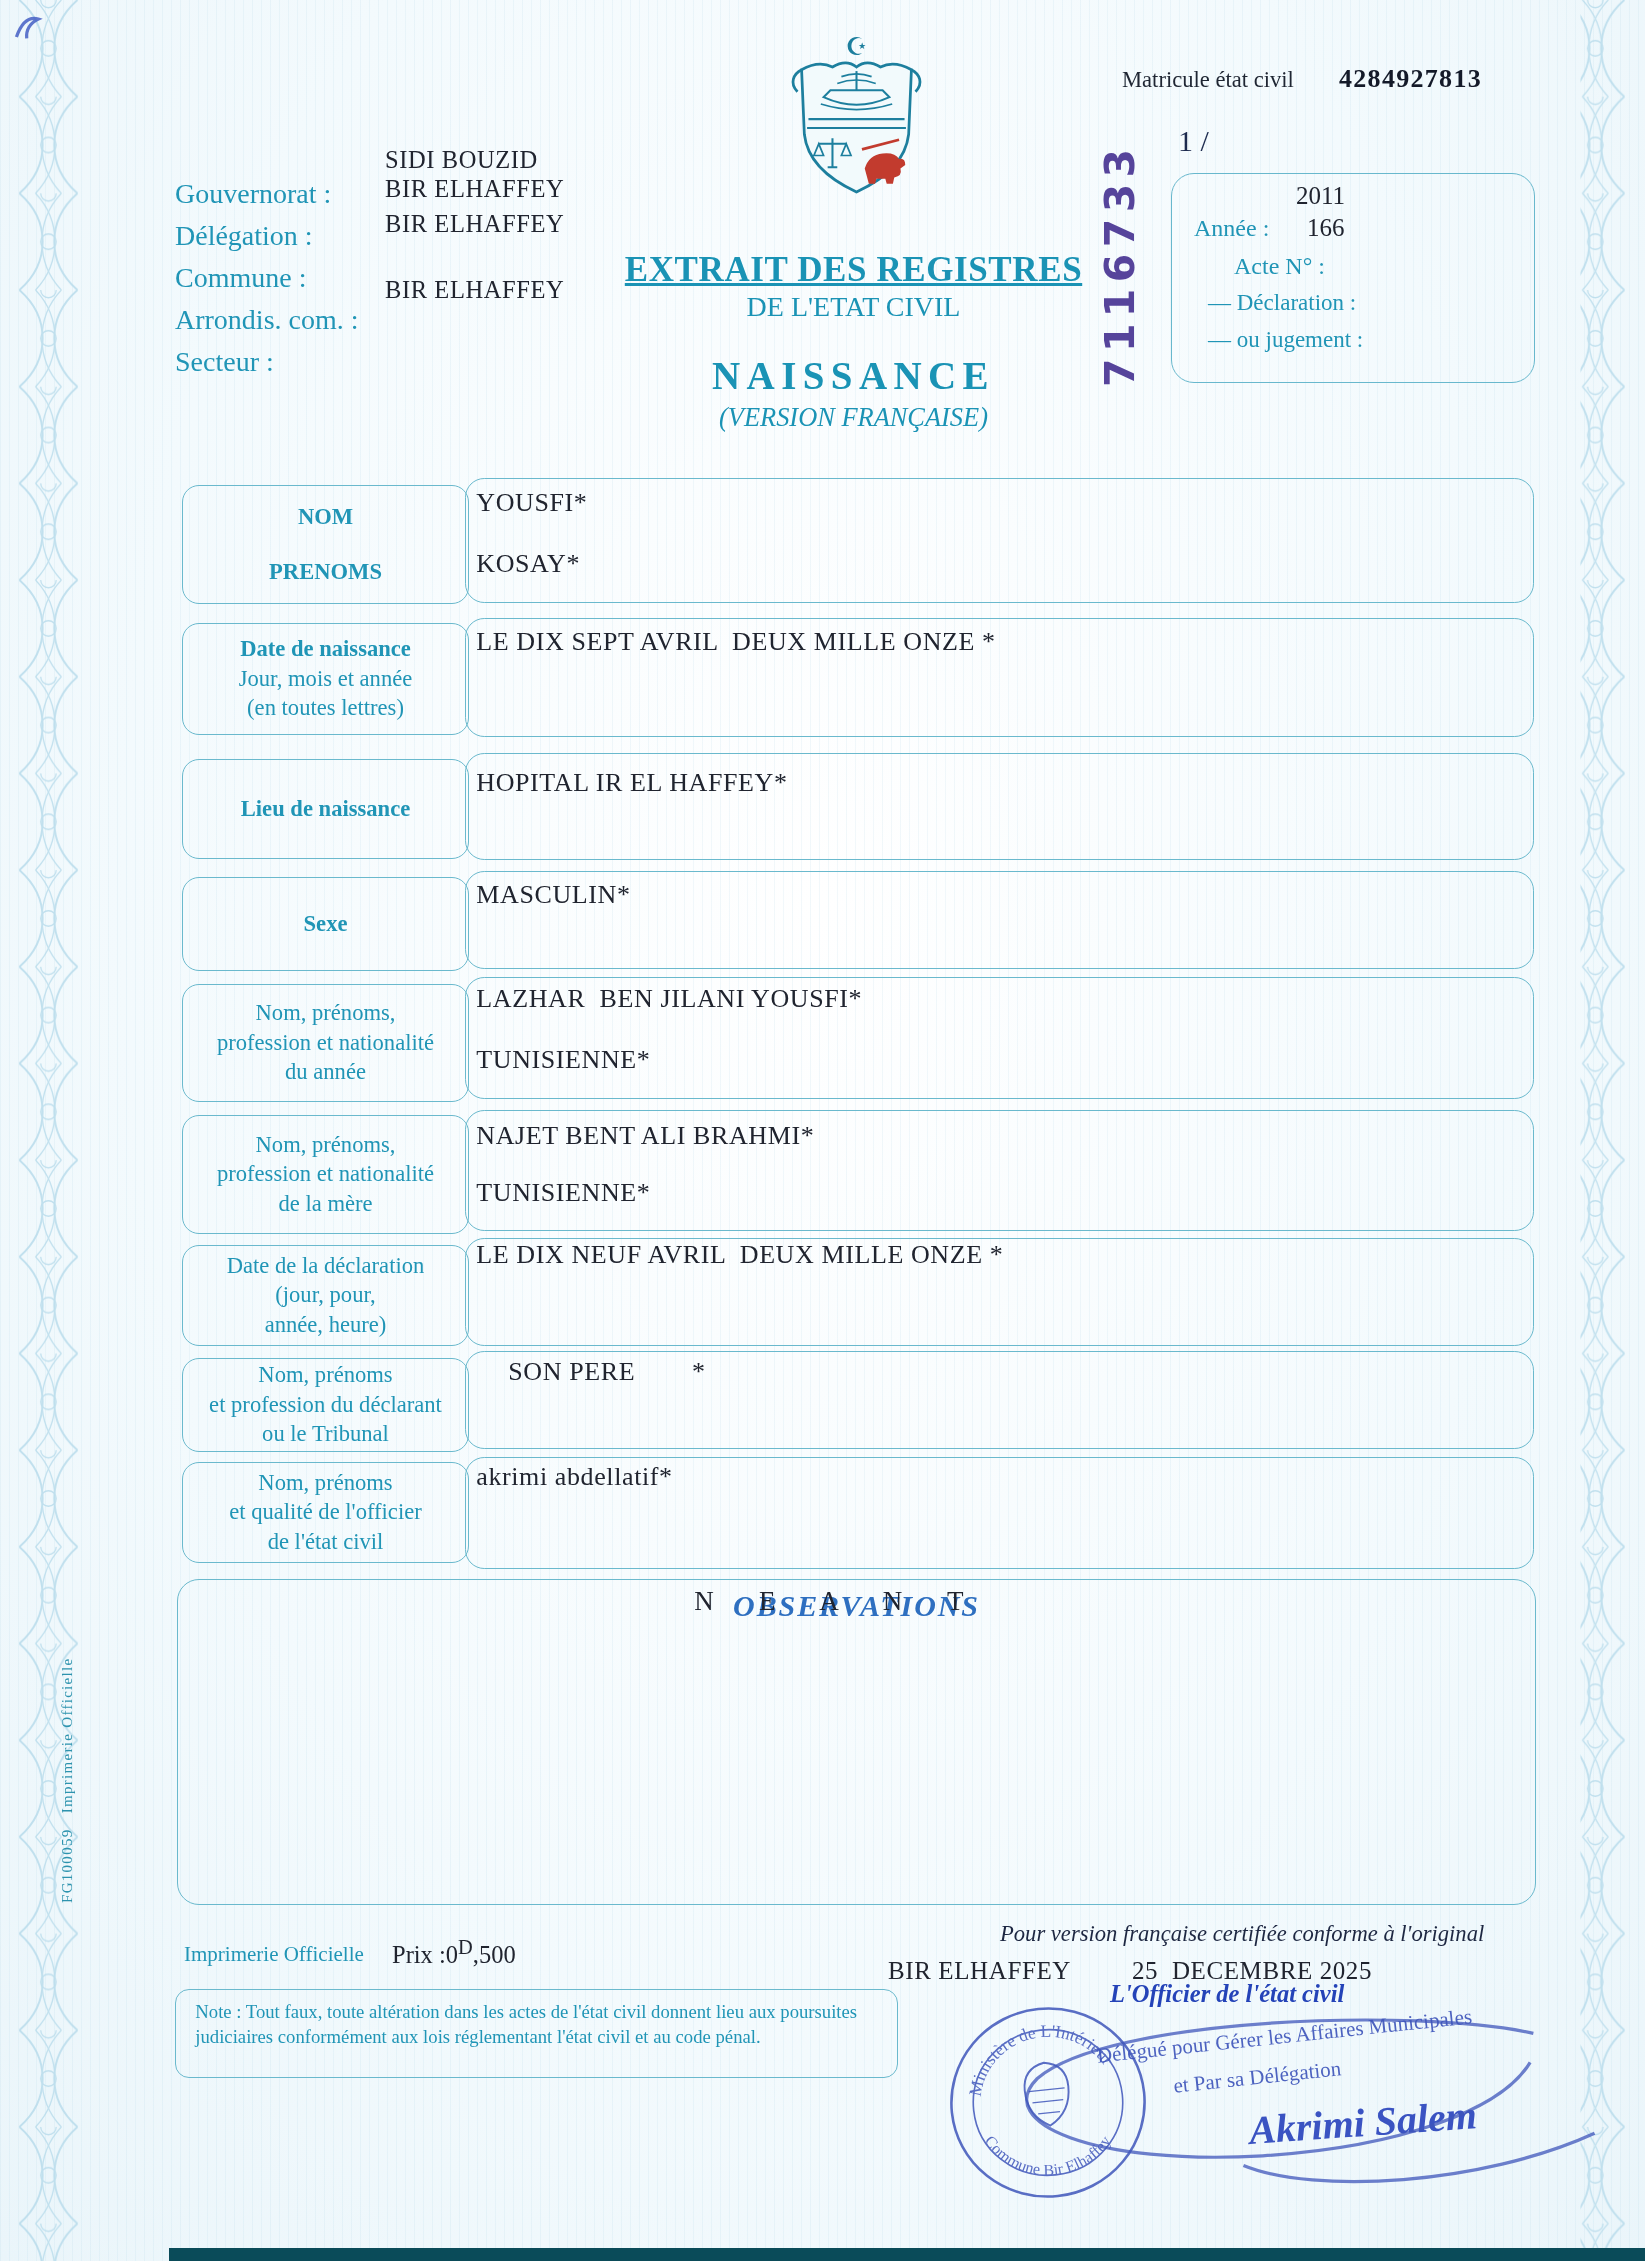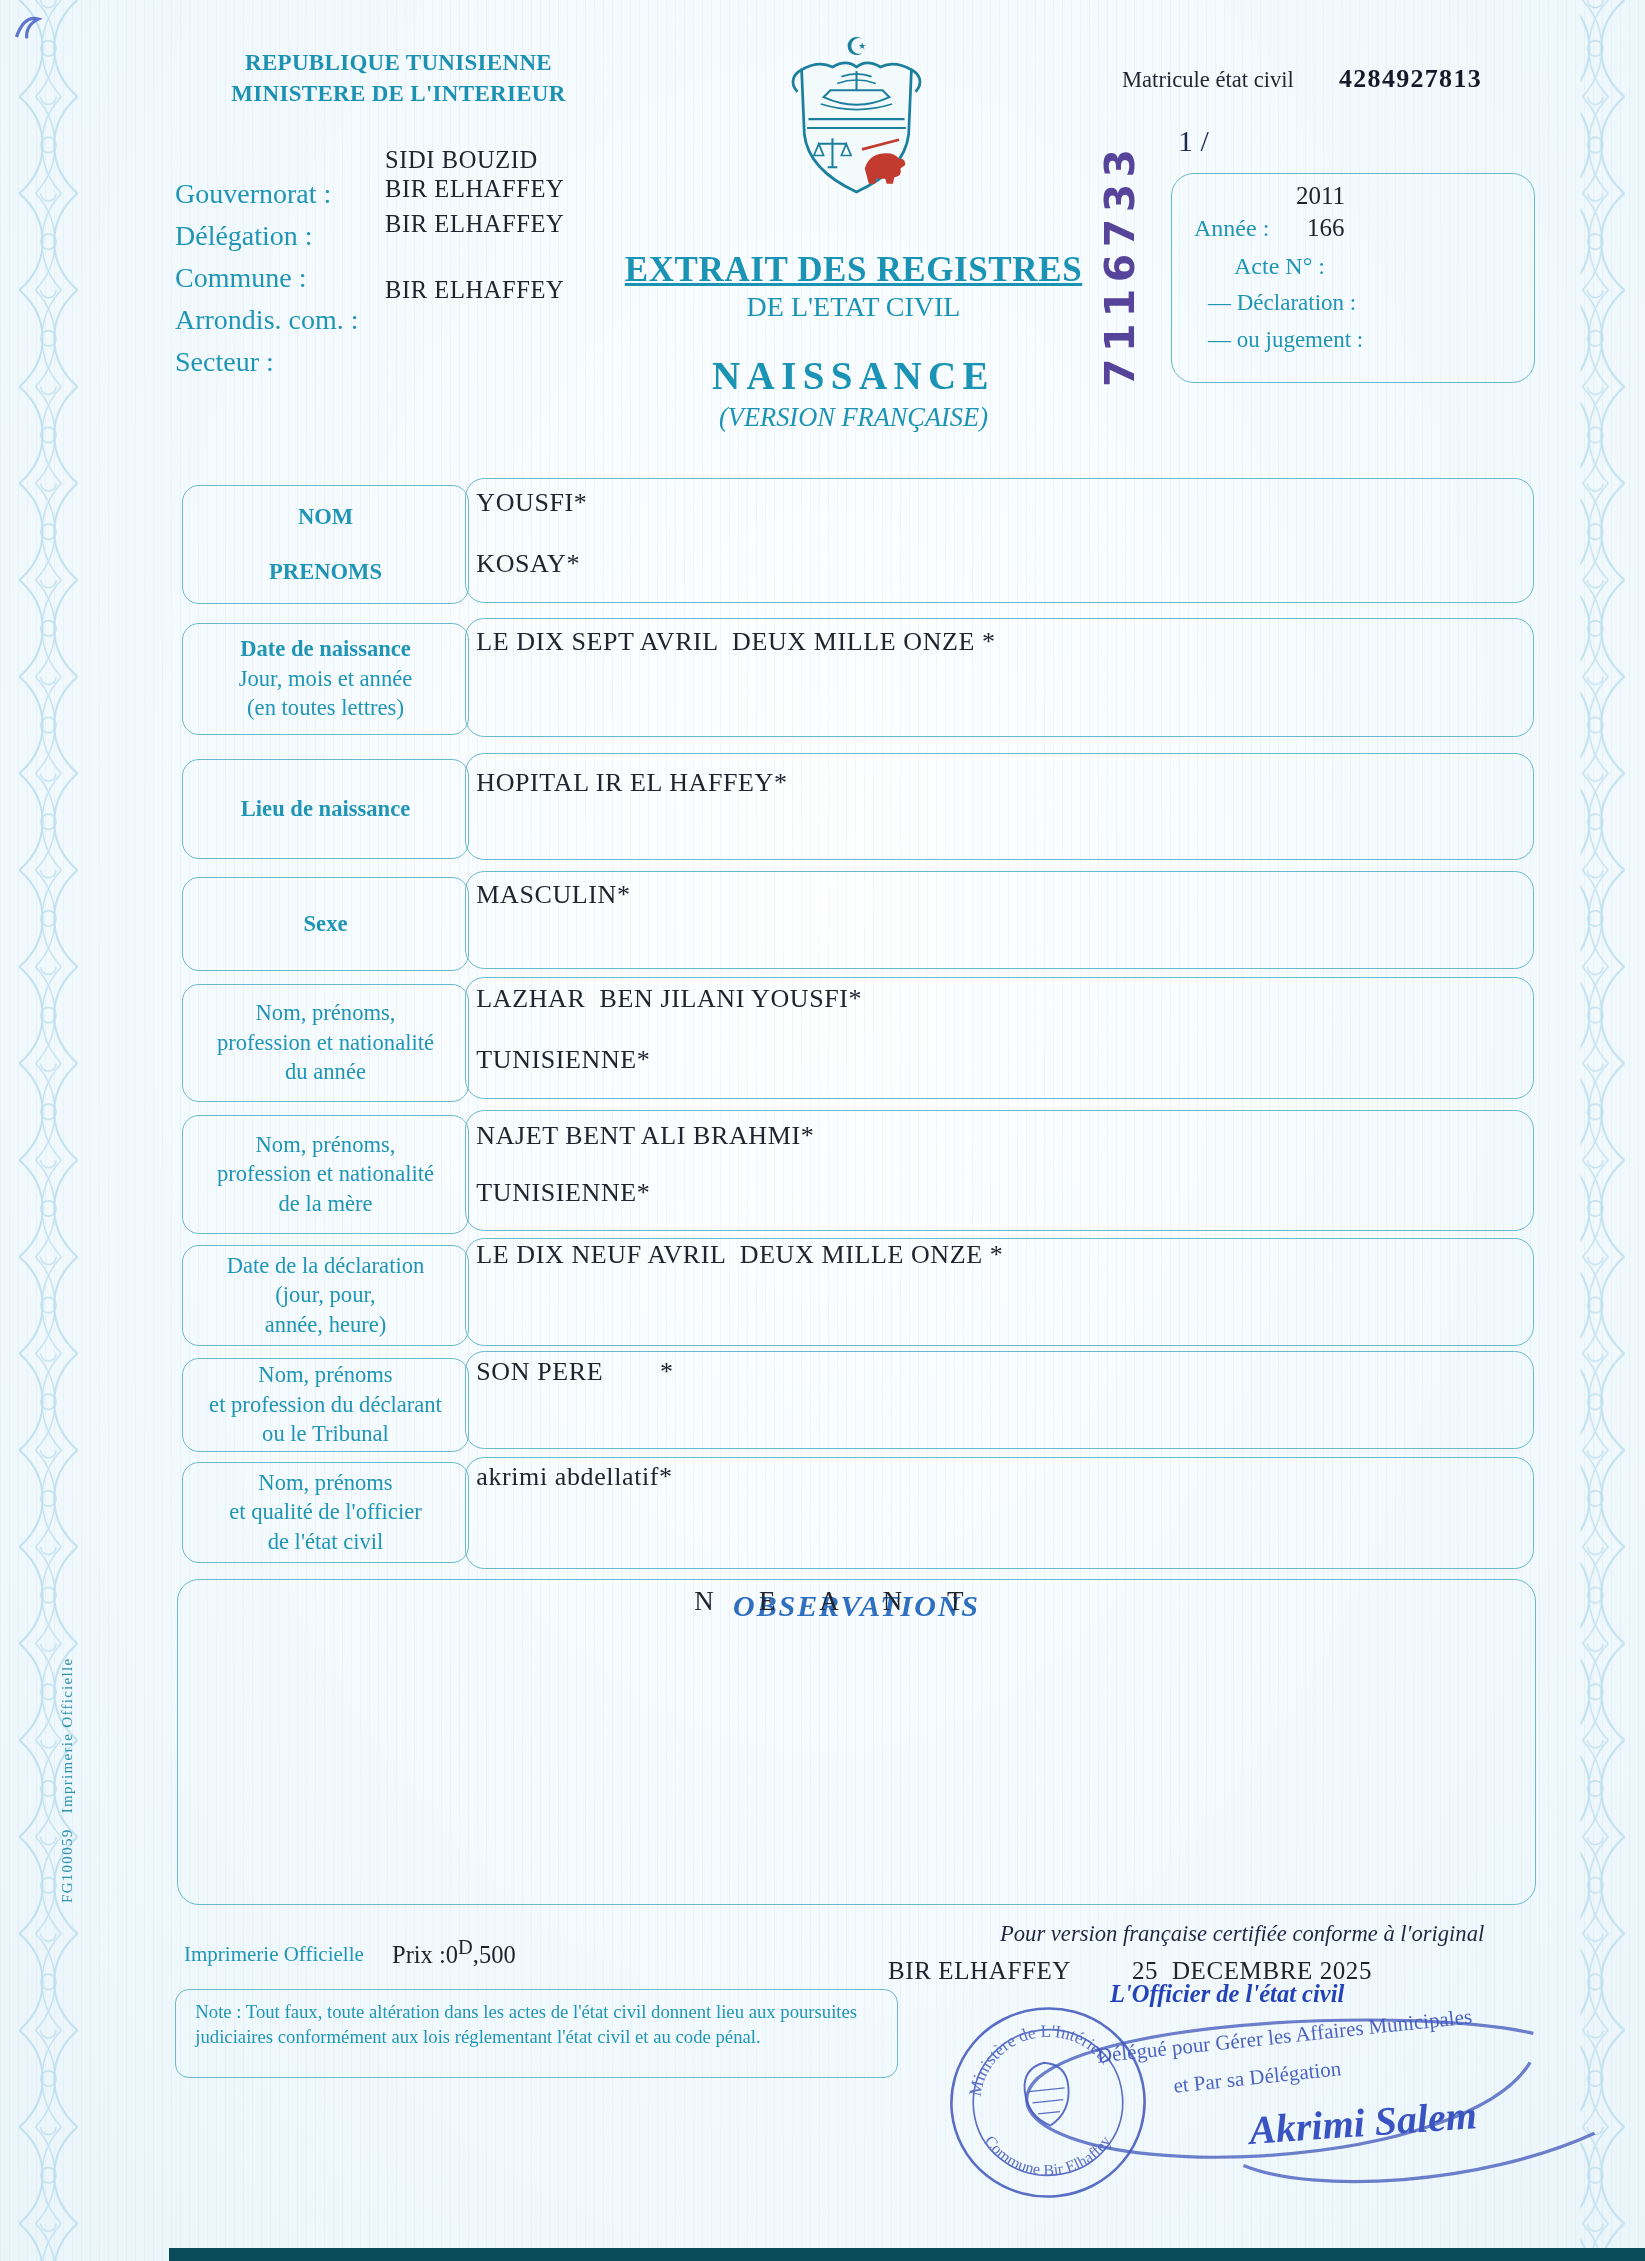--- a/index.html
+++ b/index.html
@@ -84,24 +84,20 @@
       </pattern>
     </defs>
     <rect x="0" y="0" width="150" height="3508" fill="url(#gw)" opacity="0.85"></rect>
     <rect x="2452" y="0" width="100" height="3508" fill="url(#gw)" opacity="0.85"></rect>
   </svg>
 
   <svg class="abs" style="left:10.3px;top:6.4px;" width="45" height="39" viewBox="0 0 70 60">
     <path d="M10,48 q12,-34 34,-28 q-20,10 -18,30" fill="none" stroke="#3a55c0" stroke-width="5" opacity=".8"></path>
   </svg>
 
-  <div class="abs republic-block">
-    <div>REPUBLIQUE TUNISIENNE</div>
-    <div>MINISTERE DE L'INTERIEUR</div>
-  </div>
 
   <svg class="abs" style="left:781px;top:31px;" width="151" height="179" viewBox="0 0 220 260">
     <text x="110" y="34" text-anchor="middle" font-size="36" fill="#1d7f9e">☪</text>
     <path d="M30,56 C18,62 12,76 24,88 M190,56 C202,62 208,76 196,88" fill="none" stroke="#1d7f9e" stroke-width="4"></path>
     <path d="M30,56 Q55,42 75,52 Q95,40 110,52 Q125,40 145,52 Q165,42 190,56 L186,150 Q180,202 110,234 Q40,202 34,150 Z" fill="#f2fafc" stroke="#1d7f9e" stroke-width="4"></path>
     <path d="M110,58 V86" stroke="#1d7f9e" stroke-width="3"></path>
     <path d="M72,86 L148,86 L158,96 Q110,118 62,96 Z" fill="none" stroke="#1d7f9e" stroke-width="3"></path>
     <path d="M88,66 Q110,58 132,66 M82,76 Q110,66 138,76" fill="none" stroke="#1d7f9e" stroke-width="2.5"></path>
     <path d="M58,106 Q110,122 162,106" fill="none" stroke="#1d7f9e" stroke-width="2.5"></path>
     <path d="M40,128 H180 M38,141 H182" stroke="#1d7f9e" stroke-width="3"></path>
@@ -204,21 +200,21 @@
   </div>
   <div class="abs vbox" style="top:1238px;height:108px;">
     <div class="typed" style="margin-top:1.3px;">LE DIX NEUF AVRIL  DEUX MILLE ONZE *</div>
   </div>
 
   <div class="abs lbox" style="top:1358px;height:92px;gap:1.3px;">
     <div>Nom, prénoms</div>
     <div>et profession du déclarant</div>
     <div>ou le Tribunal</div>
   </div>
-  <div class="abs vbox" style="top:1351px;height:98px;">
+  <div class="abs vbox" style="top:1351px;height:98px;padding-left:32px;">
     <div class="typed" style="margin-top:5.2px;">SON PERE        *</div>
   </div>
 
   <div class="abs lbox" style="top:1462px;height:99px;gap:1.3px;">
     <div>Nom, prénoms</div>
     <div>et qualité de l'officier</div>
     <div>de l'état civil</div>
   </div>
   <div class="abs vbox" style="top:1457px;height:112px;">
     <div class="typed" style="margin-top:3.9px;">akrimi abdellatif*</div>

